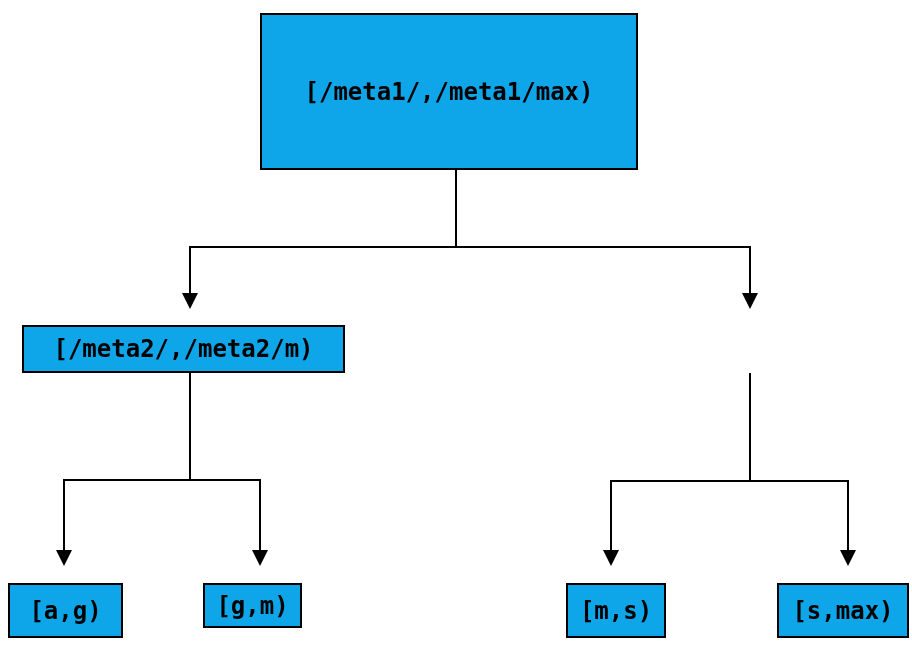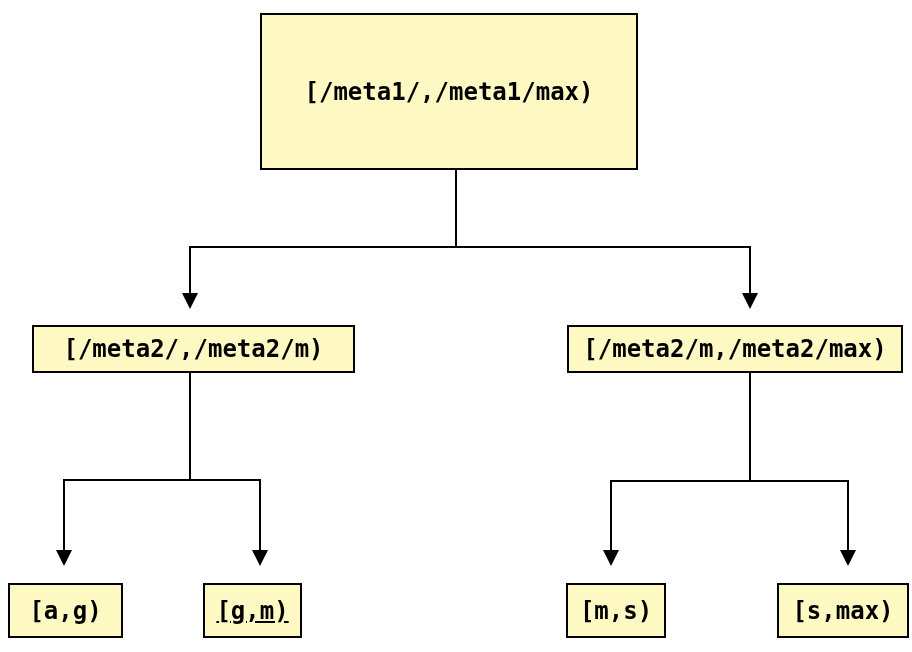--- a/index.html
+++ b/index.html
@@ -19,38 +19,38 @@
     position: absolute;
     left: 0;
     top: 0;
     width: 912px;
     height: 652px;
   }
   .node {
     position: absolute;
     box-sizing: border-box;
     border: 2px solid #000000;
-    background: #fef9c3;
+    background: #0ea5e9;
     display: flex;
     align-items: center;
     justify-content: center;
   }
   .node .label {
     color: #000000;
     font-weight: bold;
     font-size: 24px;
     line-height: 1;
     white-space: pre;
   }
   
   .node-root   { left: 260px; top: 13px;  width: 378px; height: 157px; }
-  .node-l2a    { left: 32px;  top: 325px; width: 323px; height: 48px; }
+  .node-l2a    { left: 22px;  top: 325px; width: 323px; height: 48px; }
   .node-l2b    { left: 567px; top: 325px; width: 336px; height: 48px; }
   .node-leaf1  { left: 8px;   top: 583px; width: 115px;  height: 55px; }
-  .node-leaf2  { left: 203px; top: 583px; width: 99px;  height: 55px; text-decoration: underline; }
+  .node-leaf2  { left: 203px; top: 583px; width: 99px;  height: 45px; }
   .node-leaf3  { left: 553px; top: 583px; width: 100px; height: 55px; margin-left: 13px; }
   .node-leaf4  { left: 777px; top: 583px; width: 132px; height: 55px; }
 </style>
 </head>
 <body>
 
 <div class="canvas">
 
   <svg class="edges" viewBox="0 0 912 652" xmlns="http://www.w3.org/2000/svg">
     <g stroke="#000000" stroke-width="2" fill="none" shape-rendering="crispEdges">
@@ -81,23 +81,20 @@
   </svg>
 
   <div class="node node-root">
     <span class="label">[/meta1/,/meta1/max)</span>
   </div>
 
   <div class="node node-l2a">
     <span class="label">[/meta2/,/meta2/m)</span>
   </div>
 
-  <div class="node node-l2b">
-    <span class="label">[/meta2/m,/meta2/max)</span>
-  </div>
 
   <div class="node node-leaf1">
     <span class="label">[a,g)</span>
   </div>
 
   <div class="node node-leaf2">
     <span class="label">[g,m)</span>
   </div>
 
   <div class="node node-leaf3">

